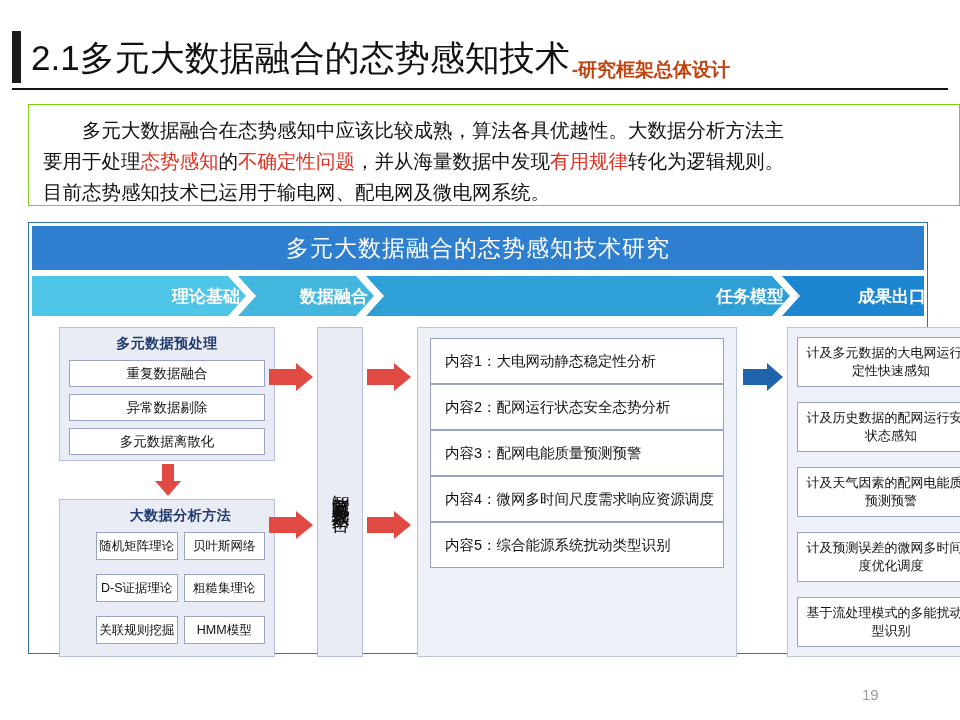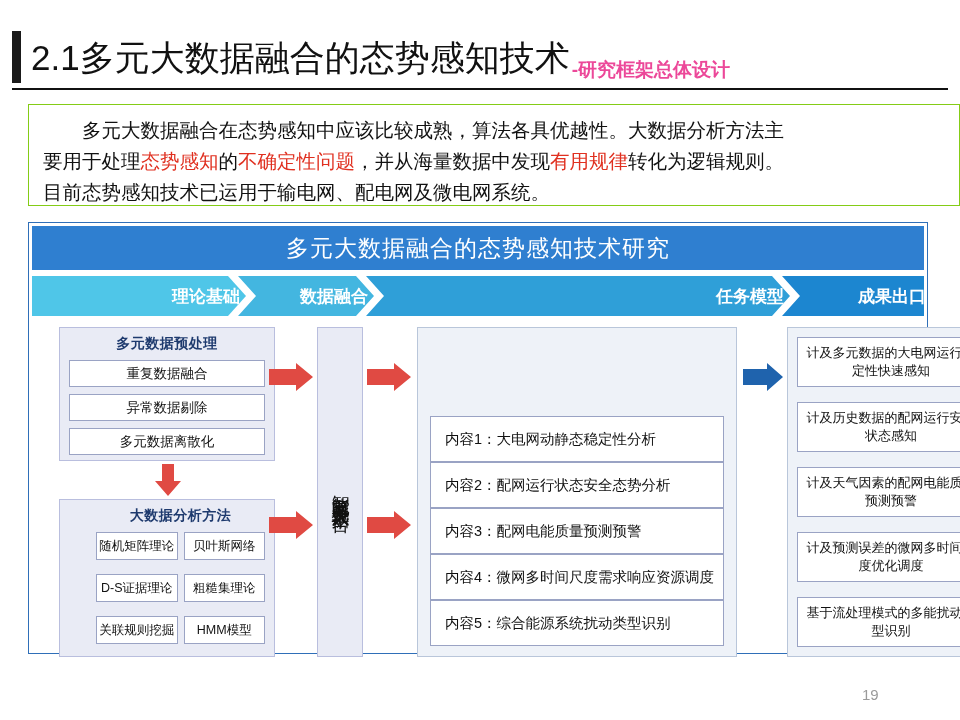--- a/index.html
+++ b/index.html
@@ -35,21 +35,21 @@
   }
   .title-main {
     font-size: 35px;
     line-height: 1;
     letter-spacing: 0px;
     color: #111;
   }
   .title-sub {
     font-size: 19px;
     font-weight: bold;
-    color: #ec4899;
+    color: #c2410c;
     margin-left: 2px;
     padding-bottom: 3px;
     align-self: flex-end;
   }
   .title-underline {
     position: absolute;
     left: 12px;
     top: 88px;
     width: 936px;
     height: 2px;
@@ -247,21 +247,21 @@
     left: 388px;
     top: 104px;
     width: 320px;
     height: 330px;
     background: #eef2f8;
     border: 1px solid #b9c6da;
     box-sizing: border-box;
     padding: 10px 12px;
     display: flex;
     flex-direction: column;
-    justify-content: flex-end;
+    justify-content: flex-start;
   }
   .task {
     background: #ffffff;
     border: 1px solid #9aa3c4;
     box-sizing: border-box;
     height: 46px;
     display: flex;
     align-items: center;
     padding-left: 14px;
     font-size: 14.5px;

